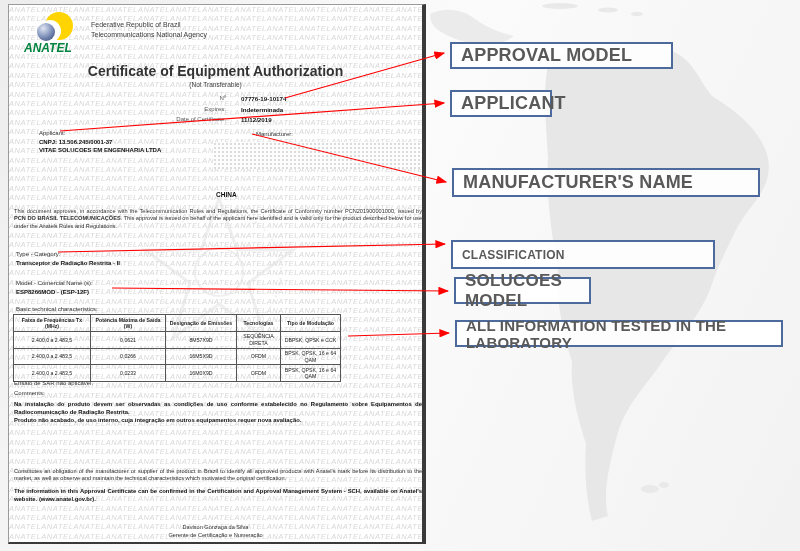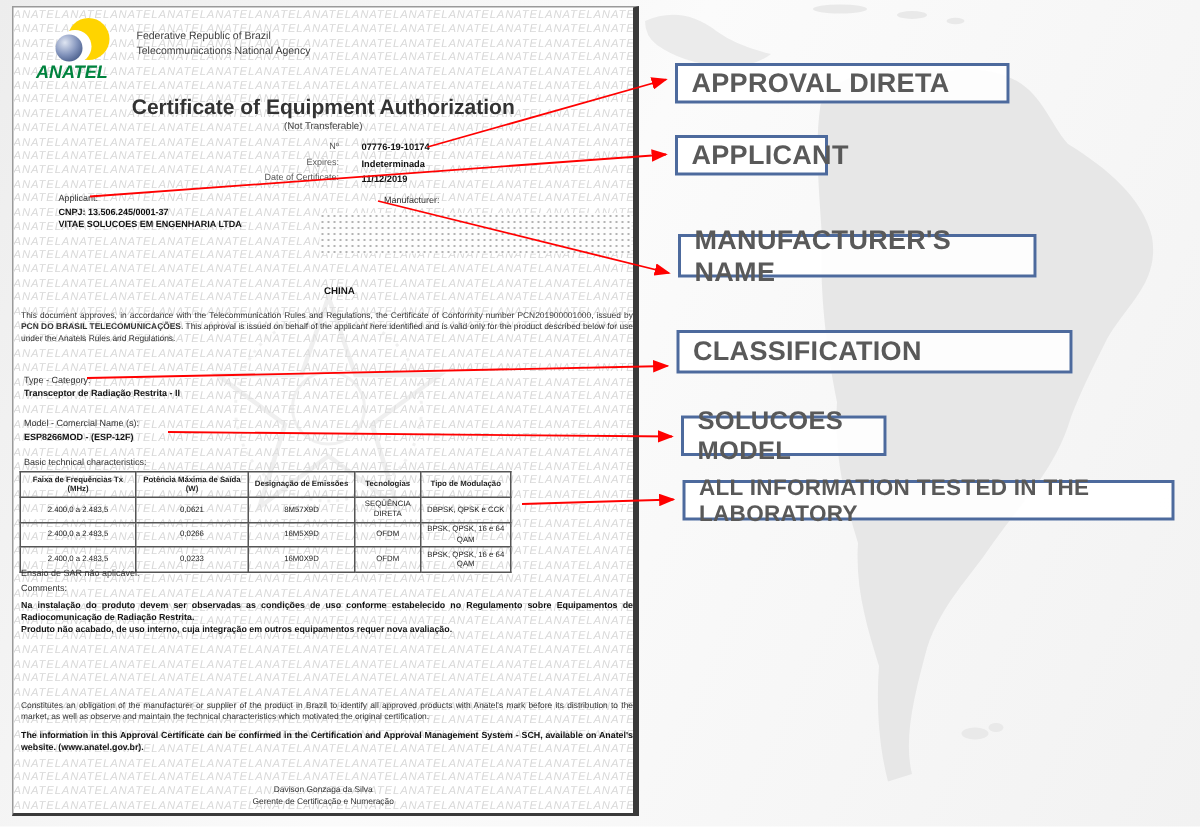--- a/index.html
+++ b/index.html
@@ -282,29 +282,29 @@
       <line x1="285" y1="98" x2="444" y2="53"></line>
       <line x1="60" y1="131" x2="444" y2="103"></line>
       <line x1="252" y1="134" x2="446" y2="182"></line>
       <line x1="58" y1="252" x2="445" y2="244"></line>
       <line x1="112" y1="288" x2="448" y2="291"></line>
       <line x1="348" y1="336" x2="449" y2="333"></line>
     </g>
   </svg>
 
   <div class="callout" style="left:450px;top:42px;width:223px;height:27px;font-size:18px">
-    <span>APPROVAL DIRETA</span>
+    <span>APPROVAL MODEL</span>
   </div>
   <div class="callout" style="left:450px;top:90px;width:102px;height:27px;font-size:18px">
     <span>APPLICANT</span>
   </div>
-  <div class="callout" style="left:452px;top:156px;width:239px;height:29px;font-size:18px">
+  <div class="callout" style="left:452px;top:168px;width:308px;height:29px;font-size:18px">
     <span>MANUFACTURER'S NAME</span>
   </div>
-  <div class="callout" style="left:451px;top:220px;width:264px;height:29px;font-size:18px">
+  <div class="callout" style="left:451px;top:240px;width:264px;height:29px;font-size:12px">
     <span>CLASSIFICATION</span>
   </div>
   <div class="callout" style="left:454px;top:277px;width:137px;height:27px;font-size:17px">
     <span>SOLUCOES MODEL</span>
   </div>
   <div class="callout" style="left:455px;top:320px;width:328px;height:27px;font-size:15px">
     <span>ALL INFORMATION TESTED IN THE LABORATORY</span>
   </div>
 
 </div>

